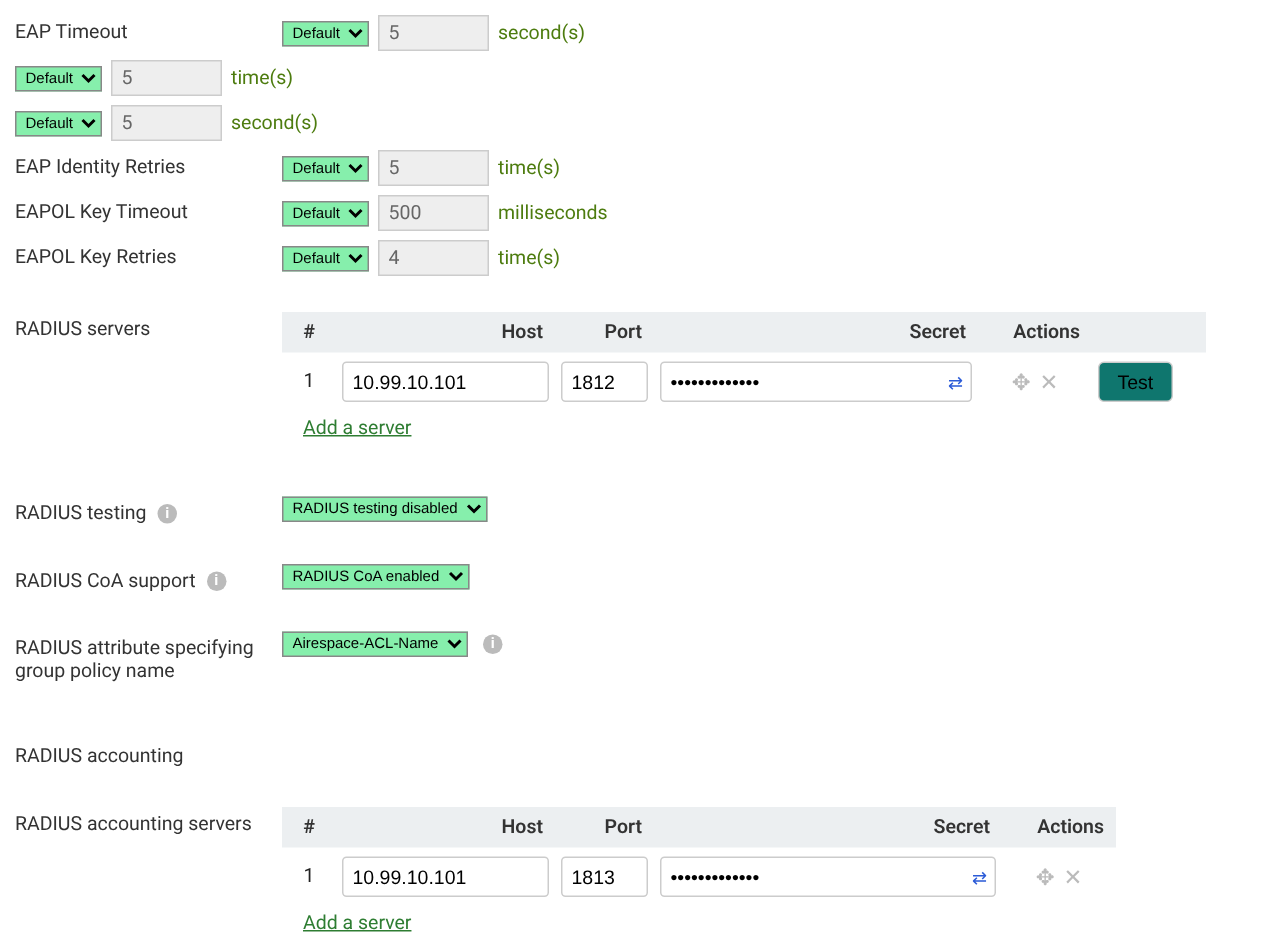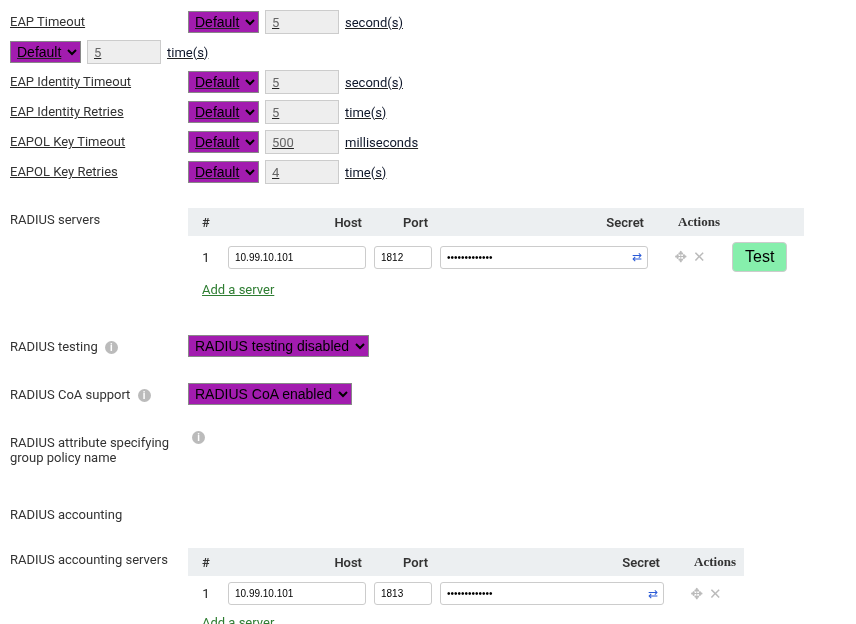--- a/index.html
+++ b/index.html
@@ -8,54 +8,54 @@
   color: #222;
   margin: 0;
   padding: 10px;
   background: #fff;
 }
 .row {
   display: flex;
   align-items: flex-start;
   margin-bottom: 8px;
 }
-.row.tight { margin-bottom: 6px; text-decoration: underline; }
+.row.tight { margin-bottom: 6px; }
 .label-col {
   width: 178px;
   flex-shrink: 0;
   padding-top: 4px;
   color: #333;
 }
 .value-col {
   flex: 1;
 }
 .eap-line {
   display: flex;
   align-items: center;
   gap: 6px;
 }
 select {
-  font-size: 14px;
+  font-size: 10px;
   padding: 1px 2px;
   border: 1px solid #888;
-  background: #a21caf;
+  background: #86efac;
 }
 .num-box {
   width: 60px;
   height: 22px;
   border: 1px solid #ccc;
   background: #eee;
   color: #666;
   display: flex;
   align-items: center;
   padding: 0 6px;
   font-size: 13px;
 }
 .unit {
-  color: #0f172a;
+  color: #4d7c0f;
   font-size: 13px;
 }
 .section-gap { height: 18px; }
 .section-gap-lg { height: 30px; }
 table.servers {
   border-collapse: collapse;
   width: 616px;
 }
 table.servers th {
   background: #eceff1;
@@ -66,27 +66,27 @@
   font-size: 13px;
 }
 table.servers td {
   padding: 6px 4px;
   vertical-align: middle;
 }
 table.servers th.num, table.servers td.num { width: 20px; text-align: center; }
 table.servers th.host { width: 130px; }
 table.servers th.port { width: 50px; }
 table.servers th.secret { }
-table.servers th.actions { width: 60px; font-family: Liberation Serif, serif; }
+table.servers th.actions { width: 60px; }
 table.servers th.test { width: 60px; background: #eceff1; }
 input[type="text"], input[type="password"] {
   border: 1px solid #ccc;
   border-radius: 3px;
   padding: 5px 6px;
-  font-size: 10px;
+  font-size: 13px;
   width: 100%;
   box-sizing: border-box;
 }
 .port-input { width: 46px; }
 .secret-wrap {
   position: relative;
 }
 .secret-wrap input { padding-right: 26px; }
 .secret-icon {
   position: absolute;
@@ -100,24 +100,24 @@
 .action-icons {
   color: #bbb;
   font-size: 15px;
   display: flex;
   gap: 6px;
   justify-content: center;
 }
 .action-icons span { cursor: pointer; }
 .test-btn {
   border: 1px solid #ccc;
-  background: #86efac;
+  background: #0f766e;
   border-radius: 4px;
   padding: 5px 12px;
-  font-size: 16px;
+  font-size: 13px;
   cursor: pointer;
 }
 .link {
   color: #2e7d32;
   text-decoration: underline;
   cursor: pointer;
   font-size: 13px;
   margin-top: 4px;
   margin-left: 14px;
   display: inline-block;
@@ -149,21 +149,20 @@
   </div>
 </div>
 <div class="row tight">
   <div class="value-col eap-line">
     <select><option>Default</option></select>
     <div class="num-box">5</div>
     <span class="unit">time(s)</span>
   </div>
 </div>
 <div class="row tight">
-  <div class="label-col">EAP Identity Timeout</div>
   <div class="value-col eap-line">
     <select><option>Default</option></select>
     <div class="num-box">5</div>
     <span class="unit">second(s)</span>
   </div>
 </div>
 <div class="row tight">
   <div class="label-col">EAP Identity Retries</div>
   <div class="value-col eap-line">
     <select><option>Default</option></select>
@@ -251,20 +250,21 @@
   <div class="value-col">
     <select><option>RADIUS CoA enabled</option></select>
   </div>
 </div>
 
 <div class="section-gap"></div>
 
 <div class="row">
   <div class="label-col">RADIUS attribute specifying group policy name</div>
   <div class="value-col eap-line">
+    <select><option>Airespace-ACL-Name</option></select>
     <span class="info-icon">i</span>
   </div>
 </div>
 
 <div class="section-gap-lg"></div>
 
 <div class="row">
   <div class="label-col">RADIUS accounting</div>
 </div>
 

